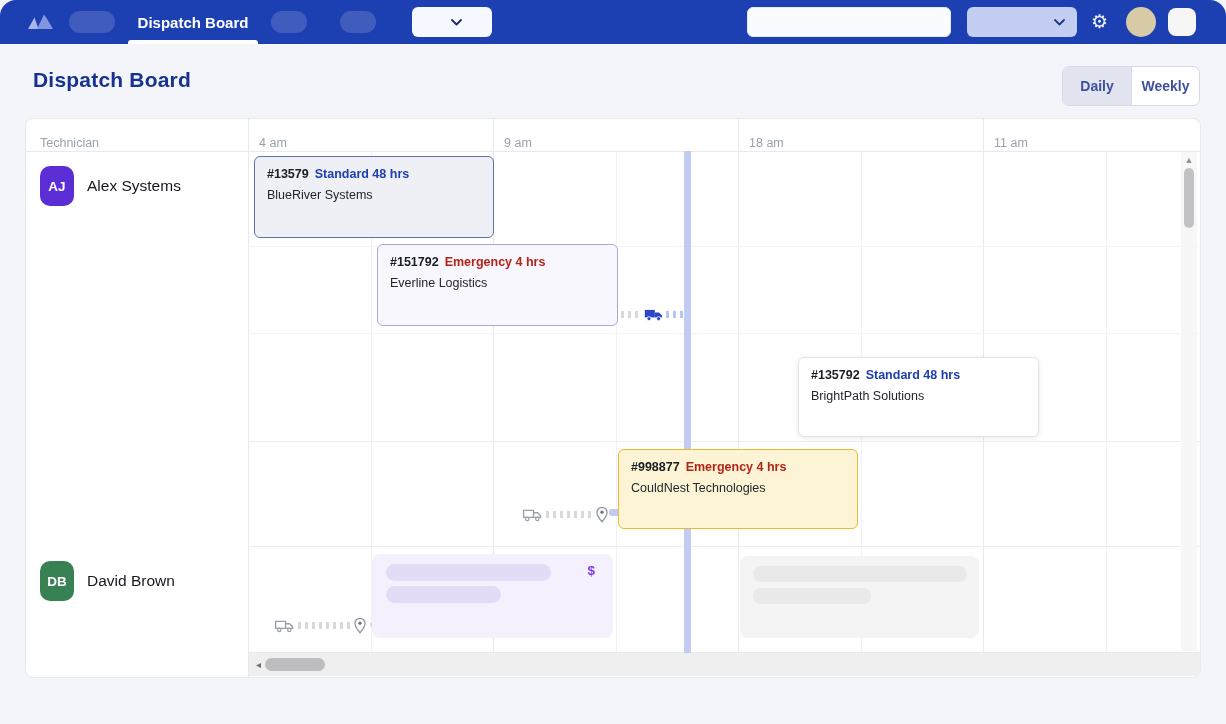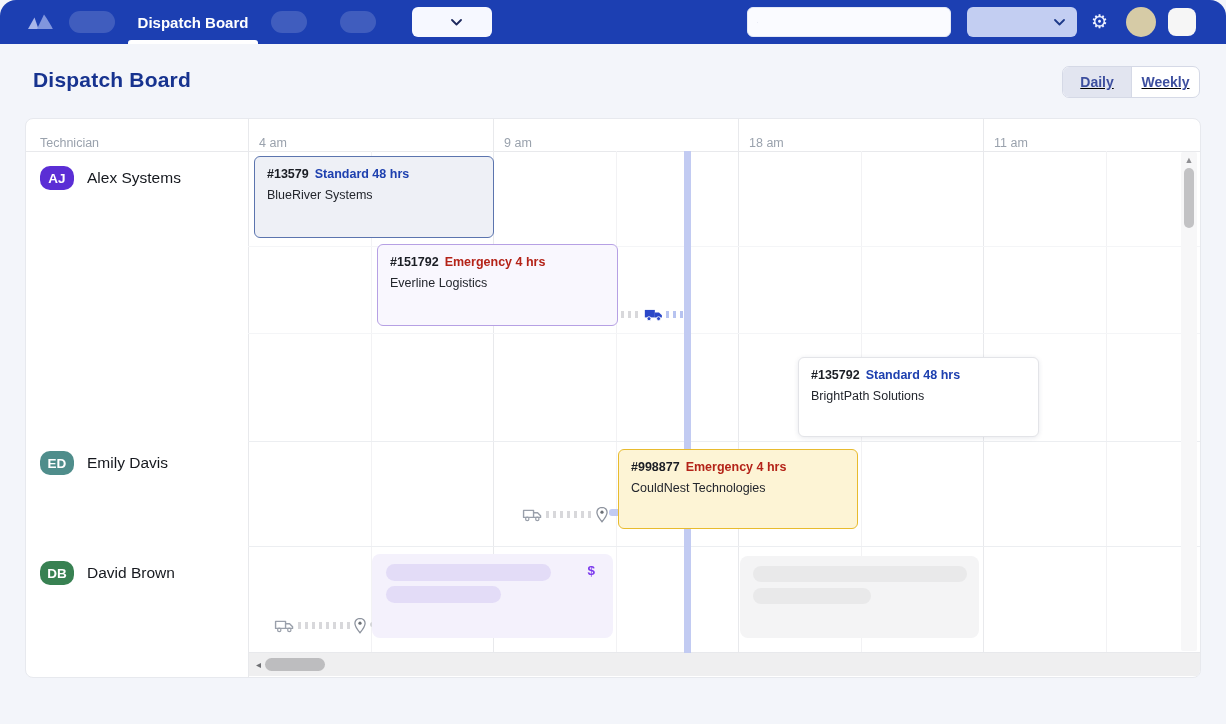--- a/index.html
+++ b/index.html
@@ -57,24 +57,23 @@
     left:1168px; top:8px; width:28px; height:28px; border-radius:8px;
     background:#f6f6f6; cursor:pointer;
   }
 
   
   .page-title {
     position:absolute; left:33px; top:68px;
     font-size:21px; font-weight:700; color:#17338f; letter-spacing:.2px;
   }
   .view-toggle {
-    position:absolute; right:26px; top:66px; height:32px;
+    position:absolute; right:26px; top:66px; height:40px;
     display:flex; border:1px solid #d5d9e6; border-radius:7px; overflow:hidden;
     background:#fff;
-    text-decoration:underline;
   }
   .view-toggle .seg {
     width:68px; height:100%; display:flex; align-items:center; justify-content:center;
     font-size:14px; font-weight:700; color:#3d4f9f; cursor:pointer;
   }
   .view-toggle .seg.selected { background:#e2e5f0; }
   .view-toggle .seg + .seg { border-left:1px solid #d5d9e6; }
 
   
   .board {
@@ -87,21 +86,21 @@
   .gridline.lane { background:#f4f5f7; }
   .gridline.row { background:#eceef1; }
 
   .col-header {
     position:absolute; top:8px; height:32px; line-height:32px;
     font-size:12.5px; color:#9aa2ad;
   }
 
   .tech-cell { position:absolute; left:14px; display:flex; align-items:center; gap:13px; }
   .tech-avatar {
-    width:34px; height:24px; border-radius:10px; color:#fff;
+    width:34px; height:40px; border-radius:10px; color:#fff;
     display:flex; align-items:center; justify-content:center;
     font-size:13.5px; font-weight:700;
   }
   .av-aj { background:#5b2ed5; }
   .av-ed { background:#4f8d8b; }
   .av-db { background:#388152; }
   .tech-name { font-size:15.5px; color:#15181e; }
 
   .timeline-now {
     position:absolute; left:658px; top:32px; width:7px; height:502px;
@@ -226,24 +225,20 @@
     <div class="col-header" style="left:478px">9 am</div>
     <div class="col-header" style="left:723px">18 am</div>
     <div class="col-header" style="left:968px">11 am</div>
 
     <div class="timeline-now"></div>
 
     <div class="tech-cell" style="top:47px">
       <div class="tech-avatar av-aj">AJ</div>
       <div class="tech-name">Alex Systems</div>
     </div>
-    <div class="tech-cell" style="top:332px">
-      <div class="tech-avatar av-ed">ED</div>
-      <div class="tech-name">Emily Davis</div>
-    </div>
     <div class="tech-cell" style="top:442px">
       <div class="tech-avatar av-db">DB</div>
       <div class="tech-name">David Brown</div>
     </div>
 
     <div class="job-card card-std-sched" style="left:228px;top:37px;width:240px;height:82px">
       <div class="line1">
         <span>#13579</span>
         <span class="prio-standard">Standard 48 hrs</span>
       </div>

